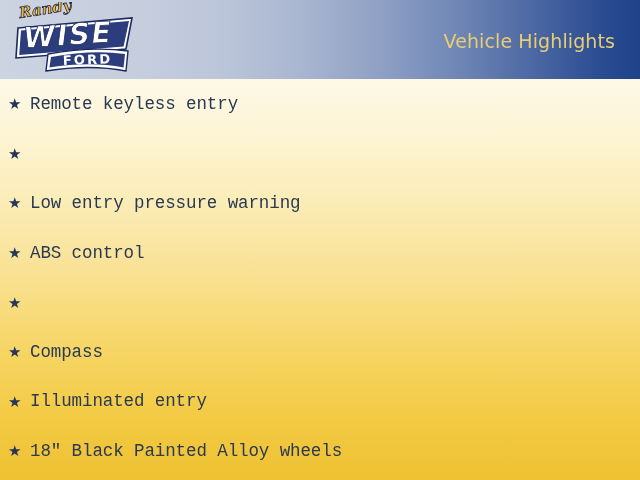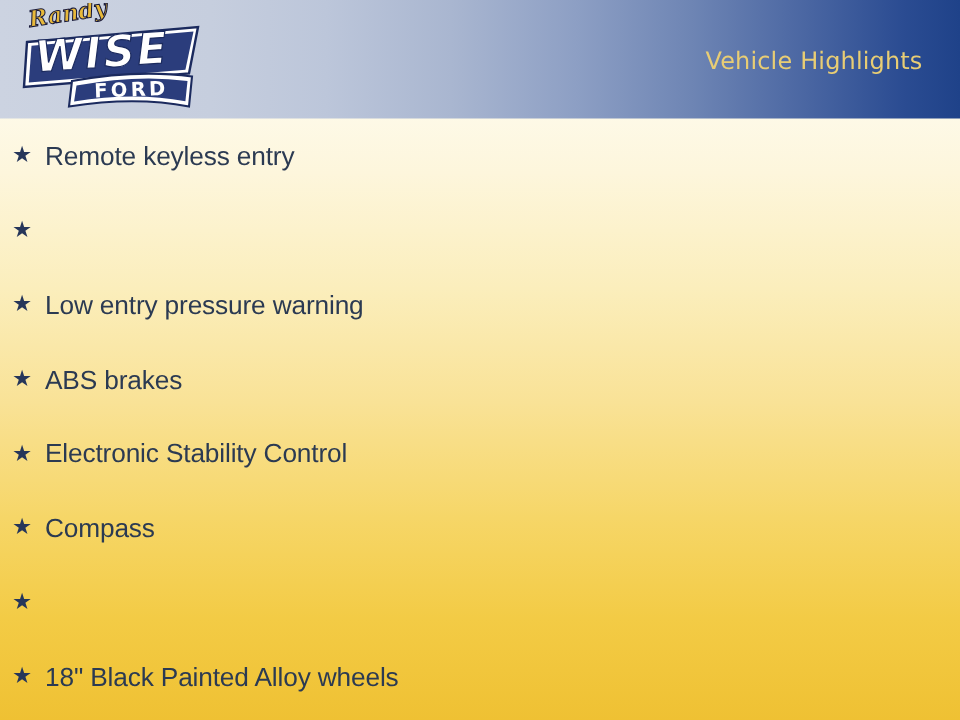--- a/index.html
+++ b/index.html
@@ -62,21 +62,21 @@
     width: 136px;
     height: 76px;
   }
 
   
   #header-title {
     position: absolute;
     right: 25px;
     top: 28px;
     font-family: "DejaVu Sans", sans-serif;
-    font-size: 16px;
+    font-size: 19px;
     letter-spacing: 0.1px;
     color: #e8cd74;
     white-space: nowrap;
     line-height: 26px;
   }
 
   
   #feature-list {
     position: absolute;
     left: 0;
@@ -96,21 +96,21 @@
   .feature-bullet {
     flex: 0 0 auto;
     width: 22px;
     font-size: 15px;
     line-height: 1;
     color: #26365a;
     text-align: left;
   }
   .feature-label {
     flex: 0 1 auto;
-    font-family: Liberation Sans, sans-serif;
+    font-family: Liberation Mono, monospace;
     font-size: 17.5px;
     color: #2b3a52;
     white-space: nowrap;
     line-height: 24px;
     letter-spacing: -0.1px;
   }
 </style>
 </head>
 <body>
 
@@ -157,35 +157,35 @@
       <span class="feature-bullet">★</span>
     </li>
 
     <li class="feature-item">
       <span class="feature-bullet">★</span>
       <span class="feature-label">Low entry pressure warning</span>
     </li>
 
     <li class="feature-item">
       <span class="feature-bullet">★</span>
-      <span class="feature-label">ABS brakes</span>
+      <span class="feature-label">ABS control</span>
     </li>
 
     <li class="feature-item">
       <span class="feature-bullet">★</span>
-      <span class="feature-label">Electronic Stability Control</span>
     </li>
 
     <li class="feature-item">
       <span class="feature-bullet">★</span>
       <span class="feature-label">Compass</span>
     </li>
 
     <li class="feature-item">
       <span class="feature-bullet">★</span>
+      <span class="feature-label">Illuminated entry</span>
     </li>
 
     <li class="feature-item">
       <span class="feature-bullet">★</span>
       <span class="feature-label">18" Black Painted Alloy wheels</span>
     </li>
 
   </ul>
 
 </div>

